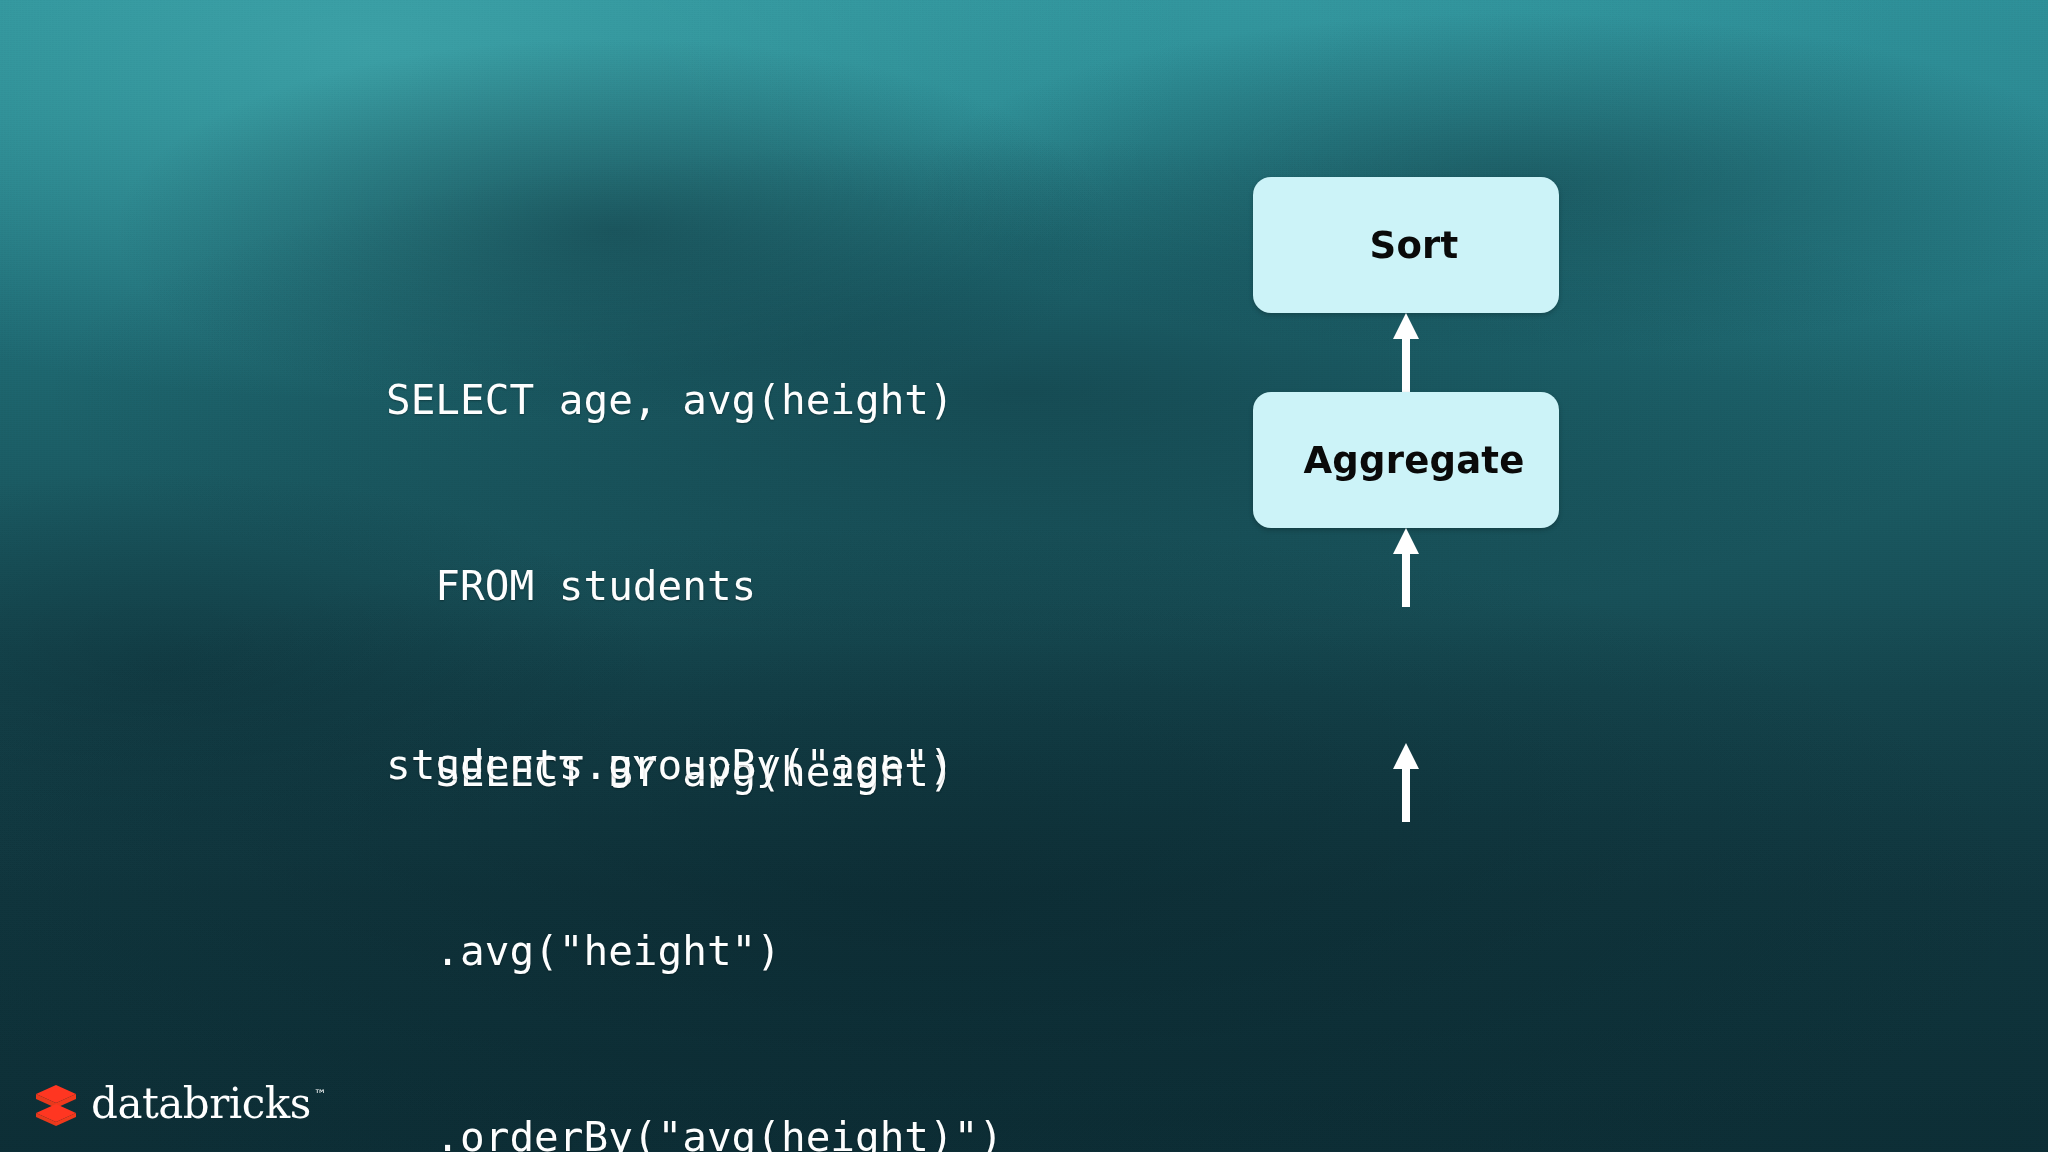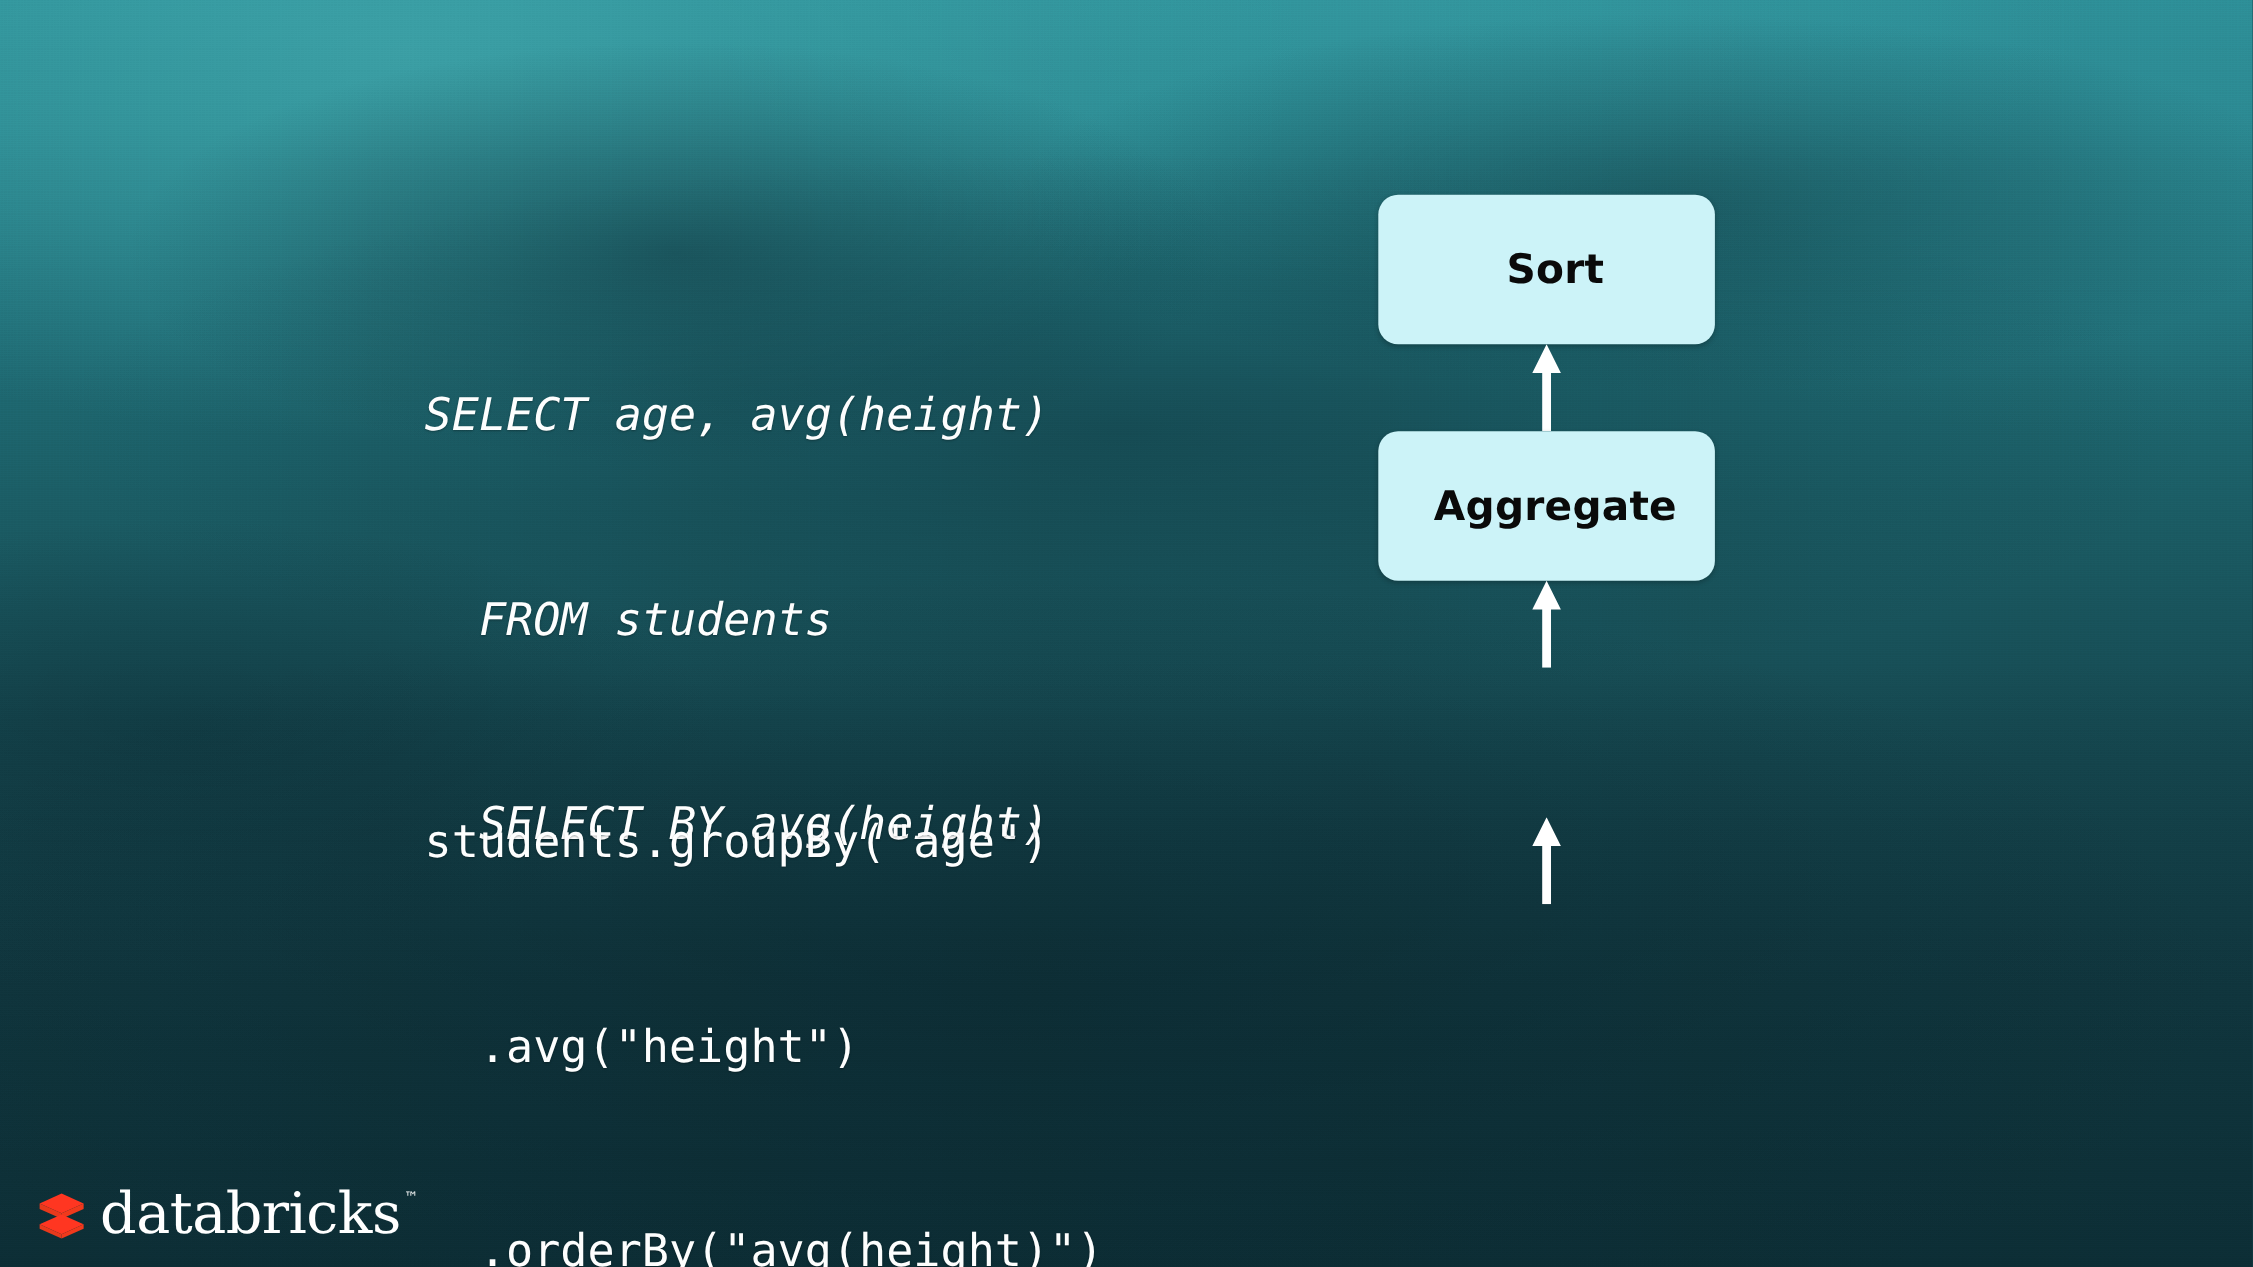--- a/index.html
+++ b/index.html
@@ -65,21 +65,21 @@
     position: absolute;
     left: 386px;
     font-family: "DejaVu Sans Mono", "Liberation Mono", monospace;
     font-size: 41px;
     line-height: 62px;
     color: #fdfefe;
     white-space: pre;
     letter-spacing: 0px;
     text-shadow: 0 1px 2px rgba(0,0,0,0.30);
   }
-  #code-sql { top: 222px; font-style: italic; }
+  #code-sql { top: 245px; }
   #code-dataframe { top: 610px; }
   .code-line { display: block; }
 
   
   #plan-diagram {
     position: absolute;
     left: 1253px;
     top: 177px;
     width: 306px;
     height: 790px;
@@ -132,21 +132,21 @@
     align-items: center;
     gap: 12px;
   }
   #brand-mark { width: 46px; height: 46px; display: block; }
   #brand-wordmark-wrap {
     display: flex;
     align-items: flex-start;
   }
   #brand-wordmark {
     font-family: "DejaVu Serif", "Liberation Serif", serif;
-    font-size: 52px;
+    font-size: 42px;
     font-weight: normal;
     color: #ffffff;
     letter-spacing: -0.5px;
     line-height: 1;
   }
   #brand-trademark {
     font-family: "DejaVu Sans", "Liberation Sans", sans-serif;
     font-size: 13px;
     color: #ffffff;
     margin-left: 3px;

